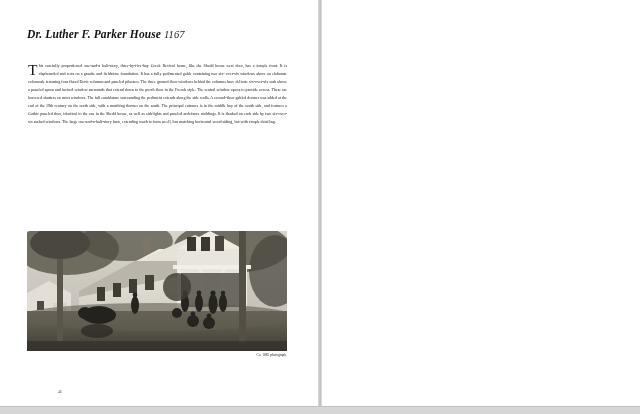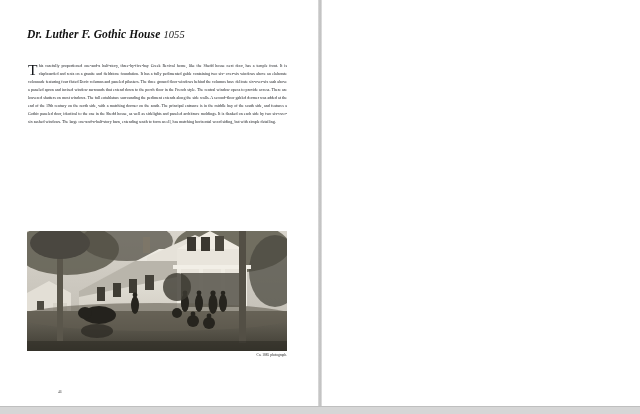--- a/index.html
+++ b/index.html
@@ -124,22 +124,22 @@
   svg { display: block; }
 </style>
 </head>
 <body>
 
 <div class="spread">
 
   <div class="page page-left">
 
     <div class="title">
-      <span>Dr. Luther F. Gothic House</span>
-      <span class="year">1055</span>
+      <span>Dr. Luther F. Parker House</span>
+      <span class="year">1167</span>
     </div>
 
     <div class="body-col left-body">This carefully proportioned one-and-a half-story, three-by-five-bay Greek Revival home, like the Shedd house next door, has a temple front. It is clapboarded and rests on a granite and fieldstone foundation. It has a fully pedimented gable containing two six- over-six windows above an elaborate colonnade featuring four fluted Doric columns and paneled pilasters. The three ground floor windows behind the columns have delicate six-over-six sash above a paneled apron and incised window surrounds that extend down to the porch floor in the French style. The central window opens to provide access. There are louvered shutters on most windows. The full entablature surrounding the pediment extends along the side walls. A second-floor gabled dormer was added at the end of the 19th century on the north side, with a matching dormer on the south. The principal entrance is in the middle bay of the south side, and features a Gothic paneled door, identical to the one in the Shedd house, as well as sidelights and paneled architrave moldings. It is flanked on each side by two six-over-six sashed windows. The large one-and-a-half-story barn, extending south to form an ell, has matching horizontal wood siding, but with simple detailing.</div>
 
     <div class="photo photo-left">
       <svg width="260" height="120" viewBox="0 0 260 120">
         <defs>
           <linearGradient id="skyOld" x1="0" y1="0" x2="0" y2="1">
             <stop offset="0%" stop-color="#d8d4cb"></stop>
             <stop offset="100%" stop-color="#bdb9b0"></stop>

